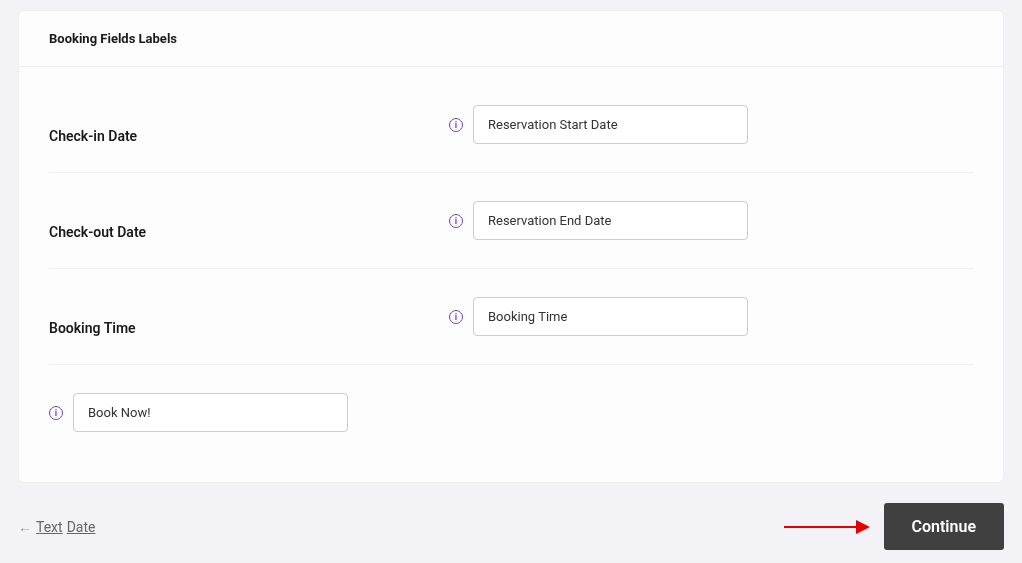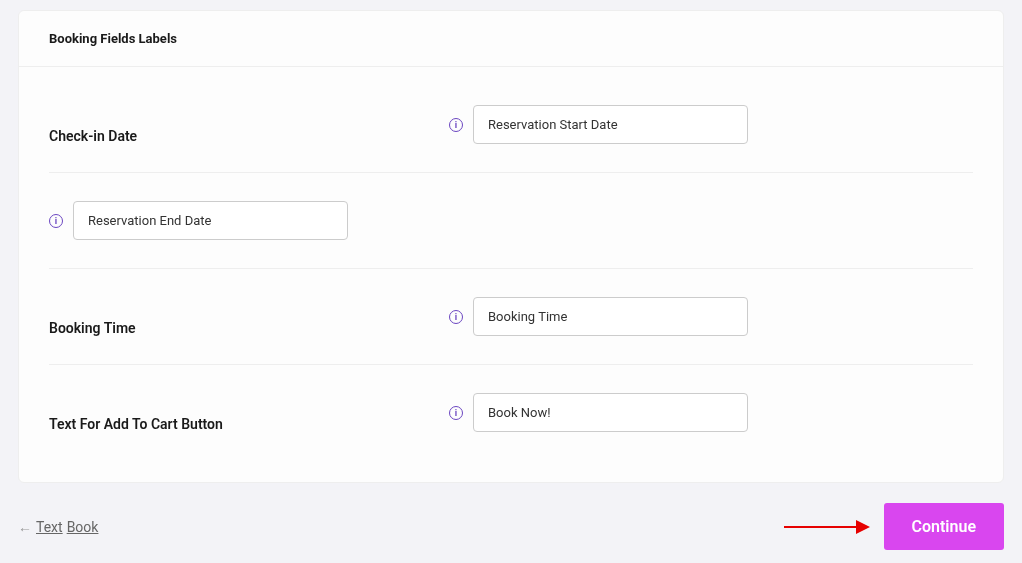--- a/index.html
+++ b/index.html
@@ -117,21 +117,21 @@
       position: absolute;
       top: 0;
       right: 0;
       width: 0;
       height: 0;
       border-left: 14px solid #e60000;
       border-top: 7px solid transparent;
       border-bottom: 7px solid transparent;
     }
     .continue-btn {
-      background: #d946ef;
+      background: #404040;
       color: #fff;
       border: none;
       border-radius: 3px;
       padding: 14px 28px;
       font-size: 16px;
       font-weight: 600;
       cursor: pointer;
       font-family: inherit;
     }
   </style>
@@ -146,50 +146,50 @@
 
     <div class="field-row">
       <div class="field-label">Check-in Date</div>
       <div class="field-control">
         <span class="info-icon">i</span>
         <input class="text-input" type="text" value="Reservation Start Date" style="">
       </div>
     </div>
 
     <div class="field-row">
+      <div class="field-label">Check-out Date</div>
       <div class="field-control">
         <span class="info-icon">i</span>
         <input class="text-input" type="text" value="Reservation End Date" style="">
       </div>
     </div>
 
     <div class="field-row">
       <div class="field-label">Booking Time</div>
       <div class="field-control">
         <span class="info-icon">i</span>
         <input class="text-input" type="text" value="Booking Time" style="">
       </div>
     </div>
 
     <div class="field-row">
-      <div class="field-label">Text For Add To Cart Button</div>
       <div class="field-control">
         <span class="info-icon">i</span>
         <input class="text-input" type="text" value="Book Now!" style="">
       </div>
     </div>
 
   </div>
 </div>
 
 <div class="footer">
   <div class="footer-left">
     <span class="arrow-left">←</span>
     <span class="back-link">Text</span>
-    <span class="skip-link">Book</span>
+    <span class="skip-link">Date</span>
   </div>
   <div class="footer-right">
     <div class="arrow-annot">
       <div class="arrow-line"></div>
       <div class="arrow-head"></div>
     </div>
     <button class="continue-btn">Continue</button>
   </div>
 </div>
 

